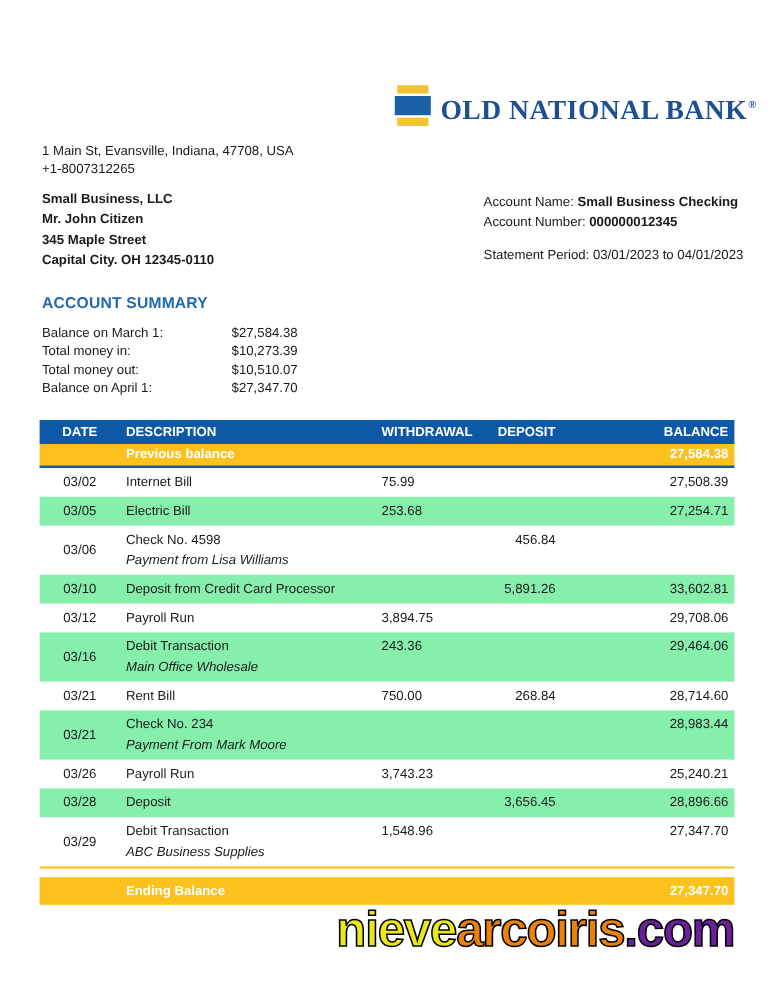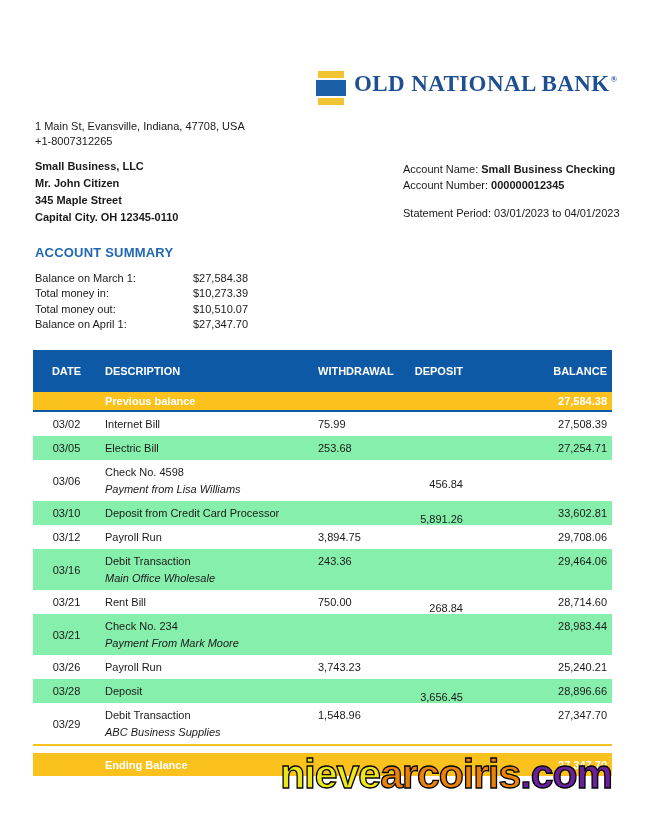--- a/index.html
+++ b/index.html
@@ -1,21 +1,21 @@
 <!DOCTYPE html>
 <html><head>
 <meta charset="utf-8">
 <style>
   * { margin:0; padding:0; box-sizing:border-box; }
   html,body { background:#ffffff; }
   body { font-family:"Liberation Sans", sans-serif; color:#1a1a1a; }
   .page { position:relative; width:645px; height:837px; background:#fff; overflow:hidden; }
 
   
-  .logo { position:absolute; left:316px; top:71px; display:flex; align-items:flex-start; }
+  .logo { position:absolute; left:329px; top:71px; display:flex; align-items:flex-end; }
   .logo-icon { width:30px; height:34px; display:flex; flex-direction:column; align-items:center; margin-right:8px; }
   .logo-icon .bar { width:26px; height:7px; background:#f2c433; }
   .logo-icon .square { width:30px; height:16px; background:#1b5fa6; margin:2px 0; }
   .logo-text { font-family:"Liberation Serif", serif; font-weight:700; font-size:23px; color:#1d4f91; letter-spacing:0.4px; white-space:nowrap; }
   .logo-reg { font-size:9px; position:relative; top:-9px; left:1px; }
 
   
   .bank-address { position:absolute; left:35px; top:119px; font-size:11px; line-height:15px; }
   .customer-block { position:absolute; left:35px; top:158px; font-size:11px; font-weight:700; line-height:17px; }
   .account-info { position:absolute; left:403px; top:161px; font-size:11px; line-height:16px; }
@@ -25,21 +25,21 @@
   
   .summary-title { position:absolute; left:35px; top:245px; font-size:13px; font-weight:700; color:#2069b2; letter-spacing:0.2px; }
   .summary-table { position:absolute; left:35px; top:270px; font-size:11px; }
   .summary-row { display:flex; height:15.5px; align-items:center; }
   .summary-label { width:158px; }
   .summary-value { }
 
   
   .txn-table { position:absolute; left:33px; top:350px; width:579px; font-size:11px; }
   .trow, .thead { display:grid; grid-template-columns:67px 215px 88px 62px 147px; }
-  .thead { background:#0e59a6; color:#fff; font-weight:700; height:42px;text-align:right; }
+  .thead { background:#0e59a6; color:#fff; font-weight:700; height:20px;text-align:right; }
   .thead > div { display:flex; align-items:center; }
   .h-date { justify-content:center; }
   .h-desc { padding-left:5px; }
   .h-with { padding-left:3px; }
   .h-dep  { justify-content:flex-end; padding-right:2px; }
   .h-bal  { justify-content:flex-end; padding-right:5px; }
 
   .balance-band { background:#fbc21d; color:#fff; font-weight:700; display:flex; justify-content:space-between; align-items:center; }
   .band-prev { height:20px; border-bottom:2px solid #0e59a6; }
   .band-end  { height:23px; }
@@ -49,21 +49,21 @@
   .tbody { border-bottom:2px solid #fbc21d; }
   .trow { height:24px; }
   .trow.tall { height:41px; }
   .trow.alt { background:#86efac; }
   .c-date { display:flex; align-items:center; justify-content:center; }
   .c-desc { display:flex; flex-direction:column; justify-content:center; padding-left:5px; line-height:17px; }
   .c-note { font-style:italic; }
   .amount { display:flex; align-items:center; }
   .trow.tall .amount { align-items:flex-start; padding-top:4px; line-height:17px; }
   .c-with { padding-left:3px; }
-  .c-dep  { justify-content:flex-end; padding-right:2px;margin-top:12px; }
+  .c-dep  { justify-content:flex-end; padding-right:2px; }
   .c-bal  { justify-content:flex-end; padding-right:5px; }
   .gap-row { height:7px; background:#fff; }
 
   
   .watermark { position:absolute; right:33px; top:751px; font-size:41px; font-weight:700; letter-spacing:-1px; white-space:nowrap; -webkit-text-stroke:1.3px #000; }
   .wm-1 { color:#ece71c; }
   .wm-2 { color:#e8820c; }
   .wm-3 { color:#6a1f9b; }
 </style>
 </head>

